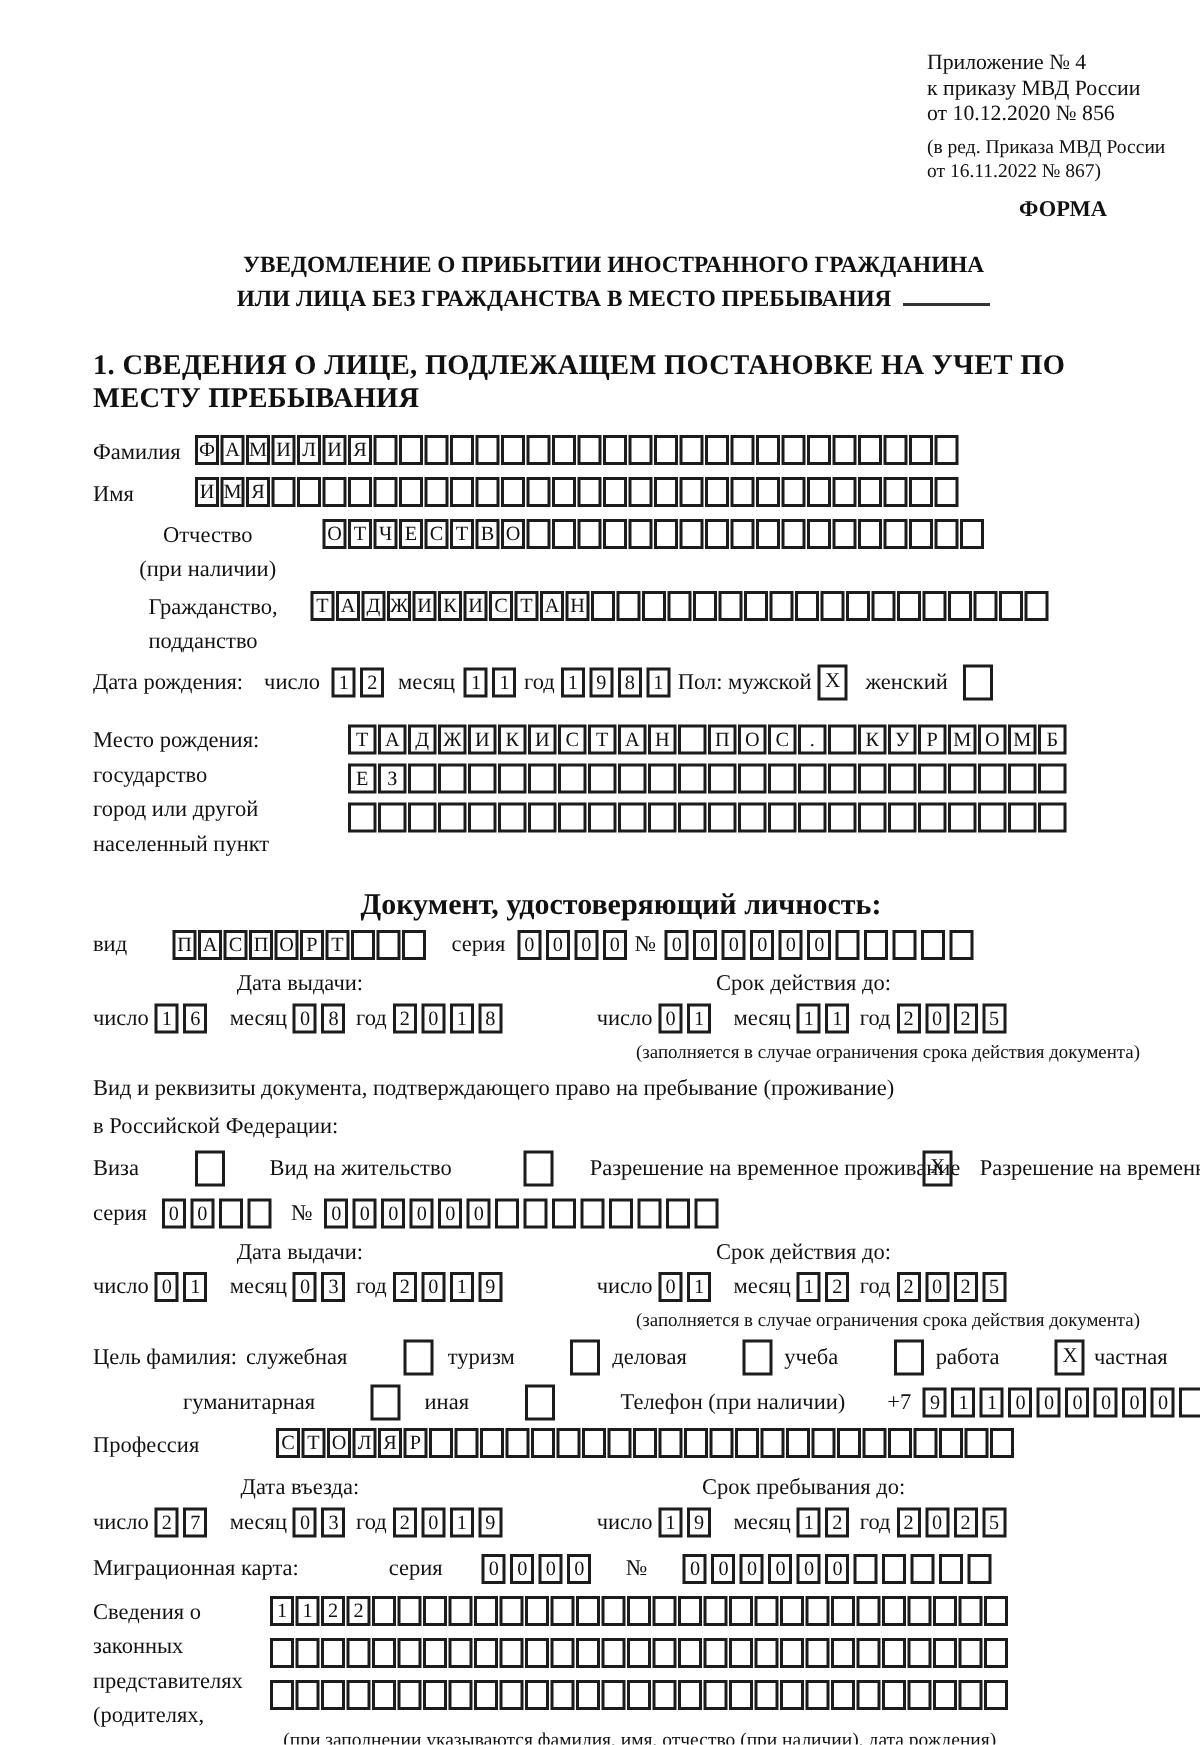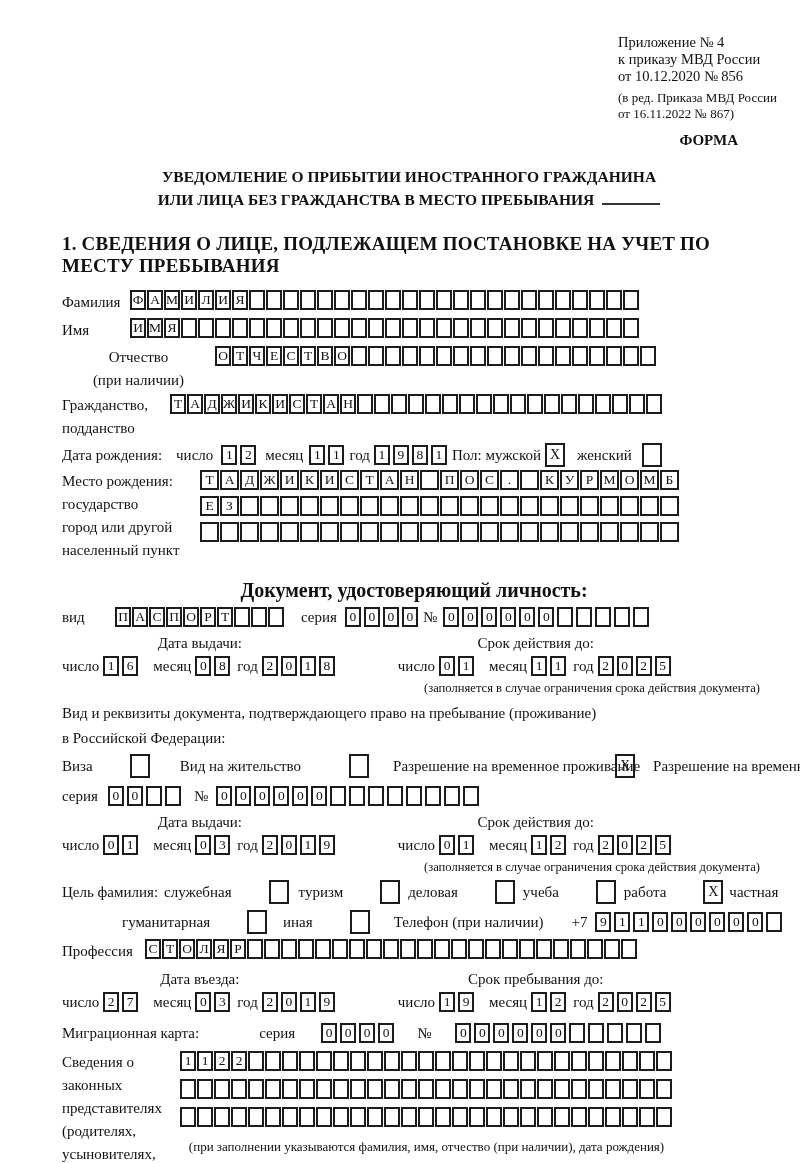--- a/index.html
+++ b/index.html
@@ -188,21 +188,21 @@
         <span class="cell"></span>
         <span class="cell"></span>
         <span class="cell"></span>
         <span class="cell"></span>
         <span class="cell"></span>
         <span class="cell"></span>
       </span>
   </div>
 
   <div class="row" style="margin-top:2px;">
-    <span class="lbl-col" style="width:108px;">
+    <span class="lbl-col" style="width:108px;margin-left:37px;">
       <div>Гражданство,</div>
       <div>подданство</div>
     </span>
     <span class="boxes">
         <span class="cell">Т</span>
         <span class="cell">А</span>
         <span class="cell">Д</span>
         <span class="cell">Ж</span>
         <span class="cell">И</span>
         <span class="cell">К</span>
@@ -250,21 +250,21 @@
         <span class="cell">9</span>
         <span class="cell">8</span>
         <span class="cell">1</span>
       </span>
     <span class="lbl" style="margin:0 4px 0 2px;">Пол: мужской</span>
     <span class="checkbox">X</span>
     <span class="lbl" style="margin:0 10px 0 12px;">женский</span>
     <span class="checkbox"></span>
   </div>
 
-  <div class="row" style="margin-top:3px;">
+  <div class="row" style="margin-top:16px;gap:32px;">
     <span class="lbl-col" style="width:138px;">
       <div>Место рождения:</div>
       <div>государство</div>
       <div>город или другой</div>
       <div>населенный пункт</div>
     </span>
     <span class="col">
       <span class="boxes wide">
           <span class="cell">Т</span>
           <span class="cell">А</span>
@@ -568,37 +568,37 @@
 
   <div class="row" style="margin-top:6px; align-items:center;">
     <span class="pair" style="margin-left:60px;">
         <span class="plab">гуманитарная</span>
         <span class="checkbox"></span>
       </span>
     <span class="pair" style="margin-left:16px;">
         <span class="plab">иная</span>
         <span class="checkbox"></span>
       </span>
-    <span class="lbl" style="margin-left:24px;">Телефон (при наличии)</span>
+    <span class="lbl" style="margin-left:44px;">Телефон (при наличии)</span>
     <span class="lbl" style="margin:0 8px 0 28px;">+7</span>
     <span class="boxes num">
         <span class="cell">9</span>
         <span class="cell">1</span>
         <span class="cell">1</span>
         <span class="cell">0</span>
         <span class="cell">0</span>
         <span class="cell">0</span>
         <span class="cell">0</span>
         <span class="cell">0</span>
         <span class="cell">0</span>
         <span class="cell"></span>
       </span>
   </div>
 
-  <div class="row" style="margin-top:5px;">
+  <div class="row" style="margin-top:5px;gap:39px;">
     <span class="lbl" style="width:83px;">Профессия</span>
     <span class="boxes">
         <span class="cell">С</span>
         <span class="cell">Т</span>
         <span class="cell">О</span>
         <span class="cell">Л</span>
         <span class="cell">Я</span>
         <span class="cell">Р</span>
         <span class="cell"></span>
         <span class="cell"></span>

